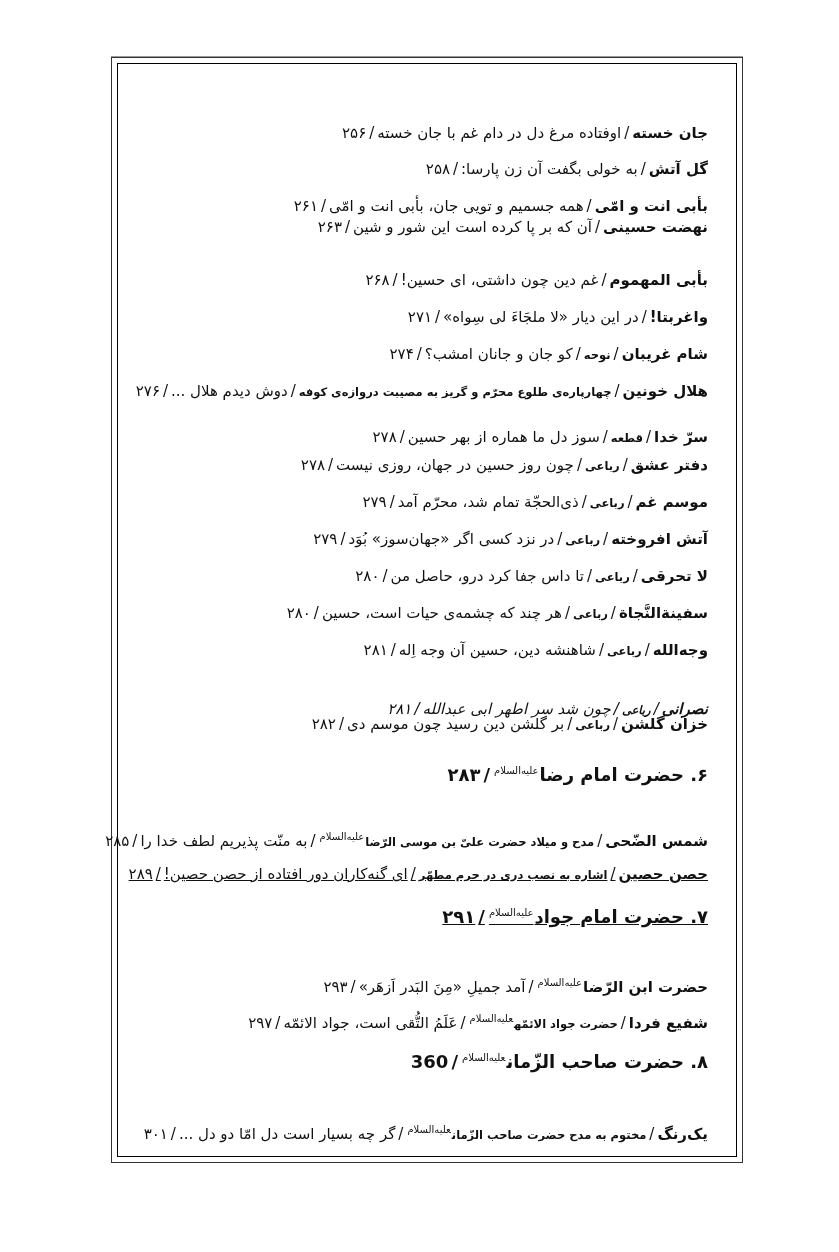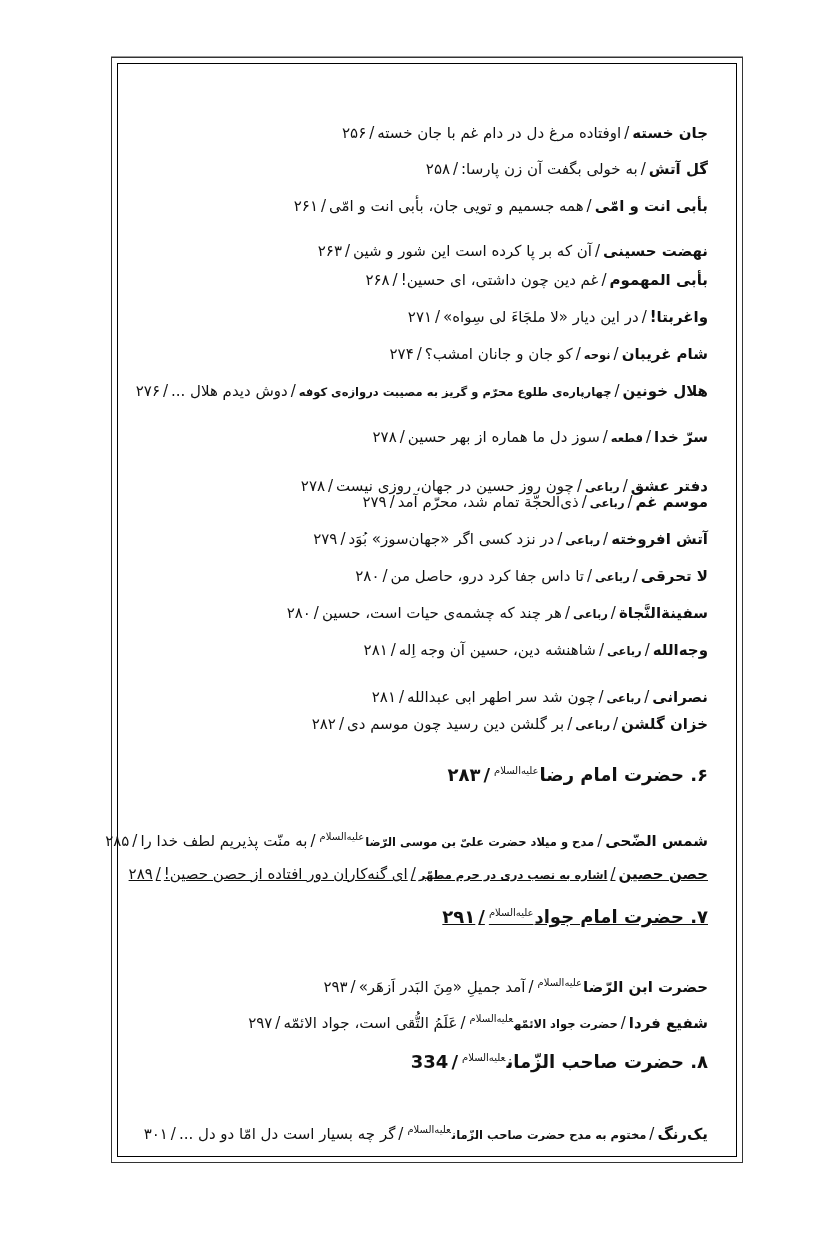--- a/index.html
+++ b/index.html
@@ -77,35 +77,35 @@
 </head>
 <body>
 
 <div class="frame-outer"></div>
 <div class="frame-inner"></div>
 
 <div class="content" id="toc">
     <div class="line" style="top: 24px;"><span class="title">جان خسته</span><span class="sep">/</span><span>اوفتاده مرغ دل در دام غم با جان خسته</span><span class="sep">/</span><span>۲۵۶</span></div>
     <div class="line" style="top: 60px;"><span class="title">گل آتش</span><span class="sep">/</span><span>به خولی بگفت آن زن پارسا:</span><span class="sep">/</span><span>۲۵۸</span></div>
     <div class="line" style="top: 97px;"><span class="title">بأبی انت و امّی</span><span class="sep">/</span><span>همه جسمیم و تویی جان، بأبی انت و امّی</span><span class="sep">/</span><span>۲۶۱</span></div>
-    <div class="line" style="top: 142px;"><span class="title">نهضت حسینی</span><span class="sep">/</span><span>آن که بر پا کرده است این شور و شین</span><span class="sep">/</span><span>۲۶۳</span></div>
+    <div class="line" style="top: 118px;"><span class="title">نهضت حسینی</span><span class="sep">/</span><span>آن که بر پا کرده است این شور و شین</span><span class="sep">/</span><span>۲۶۳</span></div>
     <div class="line" style="top: 171px;"><span class="title">بأبی المهموم</span><span class="sep">/</span><span>غم دین چون داشتی، ای حسین!</span><span class="sep">/</span><span>۲۶۸</span></div>
     <div class="line" style="top: 208px;"><span class="title">واغربتا!</span><span class="sep">/</span><span>در این دیار «لا ملجَاءَ لی سِواه»</span><span class="sep">/</span><span>۲۷۱</span></div>
     <div class="line" style="top: 245px;"><span class="title">شام غریبان</span><span class="sep">/</span><span class="sub">نوحه</span><span class="sep">/</span><span>کو جان و جانان امشب؟</span><span class="sep">/</span><span>۲۷۴</span></div>
     <div class="line" style="top: 282px;"><span class="title">هلال خونین</span><span class="sep">/</span><span class="sub">چهارپاره‌ی طلوع محرّم و گریز به مصیبت دروازه‌ی کوفه</span><span class="sep">/</span><span>دوش دیدم هلال ...</span><span class="sep">/</span><span>۲۷۶</span></div>
     <div class="line" style="top: 328px;"><span class="title">سرّ خدا</span><span class="sep">/</span><span class="sub">قطعه</span><span class="sep">/</span><span>سوز دل ما هماره از بهر حسین</span><span class="sep">/</span><span>۲۷۸</span></div>
-    <div class="line" style="top: 377px; text-align: right;"><span class="title">دفتر عشق</span><span class="sep">/</span><span class="sub">رباعی</span><span class="sep">/</span><span>چون روز حسین در جهان، روزی نیست</span><span class="sep">/</span><span>۲۷۸</span></div>
+    <div class="line" style="top: 356px; text-align: right;"><span class="title">دفتر عشق</span><span class="sep">/</span><span class="sub">رباعی</span><span class="sep">/</span><span>چون روز حسین در جهان، روزی نیست</span><span class="sep">/</span><span>۲۷۸</span></div>
     <div class="line" style="top: 393px;"><span class="title">موسم غم</span><span class="sep">/</span><span class="sub">رباعی</span><span class="sep">/</span><span>ذی‌الحجّة تمام شد، محرّم آمد</span><span class="sep">/</span><span>۲۷۹</span></div>
     <div class="line" style="top: 430px;"><span class="title">آتش افروخته</span><span class="sep">/</span><span class="sub">رباعی</span><span class="sep">/</span><span>در نزد کسی اگر «جهان‌سوز» بُوَد</span><span class="sep">/</span><span>۲۷۹</span></div>
     <div class="line" style="top: 467px;"><span class="title">لا تحرقی</span><span class="sep">/</span><span class="sub">رباعی</span><span class="sep">/</span><span>تا داس جفا کرد درو، حاصل من</span><span class="sep">/</span><span>۲۸۰</span></div>
     <div class="line" style="top: 504px;"><span class="title">سفینة‌النَّجاة</span><span class="sep">/</span><span class="sub">رباعی</span><span class="sep">/</span><span>هر چند که چشمه‌ی حیات است، حسین</span><span class="sep">/</span><span>۲۸۰</span></div>
     <div class="line" style="top: 541px;"><span class="title">وجه‌الله</span><span class="sep">/</span><span class="sub">رباعی</span><span class="sep">/</span><span>شاهنشه دین، حسین آن وجه اِله</span><span class="sep">/</span><span>۲۸۱</span></div>
-    <div class="line" style="top: 588px;"><span class="title">نصرانی</span><span class="sep">/</span><span class="sub">رباعی</span><span class="sep">/</span><span>چون شد سر اطهر ابی عبدالله</span><span class="sep">/</span><span>۲۸۱</span></div>
+    <div class="line" style="top: 600px; font-style: italic;"><span class="title">نصرانی</span><span class="sep">/</span><span class="sub">رباعی</span><span class="sep">/</span><span>چون شد سر اطهر ابی عبدالله</span><span class="sep">/</span><span>۲۸۱</span></div>
     <div class="line" style="top: 615px;"><span class="title">خزان گلشن</span><span class="sep">/</span><span class="sub">رباعی</span><span class="sep">/</span><span>بر گلشن دین رسید چون موسم دی</span><span class="sep">/</span><span>۲۸۲</span></div>
     <div class="heading" style="top: 662px; margin-top: 34px;"><span>۶. حضرت امام رضا</span><span class="honor">علیه‌السلام</span><span class="sep">/</span><span>۲۸۳</span></div>
     <div class="line" style="top: 728px;"><span class="title">شمس الضّحی</span><span class="sep">/</span><span class="sub">مدح و میلاد حضرت علیّ بن موسی الرّضا</span><span class="honor">علیه‌السلام</span><span class="sep">/</span><span>به منّت پذیریم لطف خدا را</span><span class="sep">/</span><span>۲۸۵</span></div>
     <div class="line" style="top: 765px; text-decoration: underline;"><span class="title">حصن حصین</span><span class="sep">/</span><span class="sub">اشاره به نصب دری در حرم مطهّر</span><span class="sep">/</span><span>ای گنه‌کاران دور افتاده از حصن حصین!</span><span class="sep">/</span><span>۲۸۹</span></div>
     <div class="heading" style="top: 838px; text-decoration: underline;"><span>۷. حضرت امام جواد</span><span class="honor">علیه‌السلام</span><span class="sep">/</span><span>۲۹۱</span></div>
     <div class="line" style="top: 874px;"><span class="title">حضرت ابن الرّضا</span><span class="honor">علیه‌السلام</span><span class="sep">/</span><span>آمد جمیلِ «مِنَ البَدر اَزهَر»</span><span class="sep">/</span><span>۲۹۳</span></div>
     <div class="line" style="top: 910px;"><span class="title">شفیع فردا</span><span class="sep">/</span><span class="sub">حضرت جواد الائمّه</span><span class="honor">علیه‌السلام</span><span class="sep">/</span><span>عَلَمُ التُّقی است، جواد الائمّه</span><span class="sep">/</span><span>۲۹۷</span></div>
-    <div class="heading" style="top: 983px;"><span>۸. حضرت صاحب الزّمان</span><span class="honor">علیه‌السلام</span><span class="sep">/</span><span>334</span></div>
+    <div class="heading" style="top: 983px;"><span>۸. حضرت صاحب الزّمان</span><span class="honor">علیه‌السلام</span><span class="sep">/</span><span>360</span></div>
     <div class="line" style="top: 1021px;"><span class="title">یک‌رنگ</span><span class="sep">/</span><span class="sub">مختوم به مدح حضرت صاحب الزّمان</span><span class="honor">علیه‌السلام</span><span class="sep">/</span><span>گر چه بسیار است دل امّا دو دل ...</span><span class="sep">/</span><span>۳۰۱</span></div>
   </div>
 
 </body></html>

